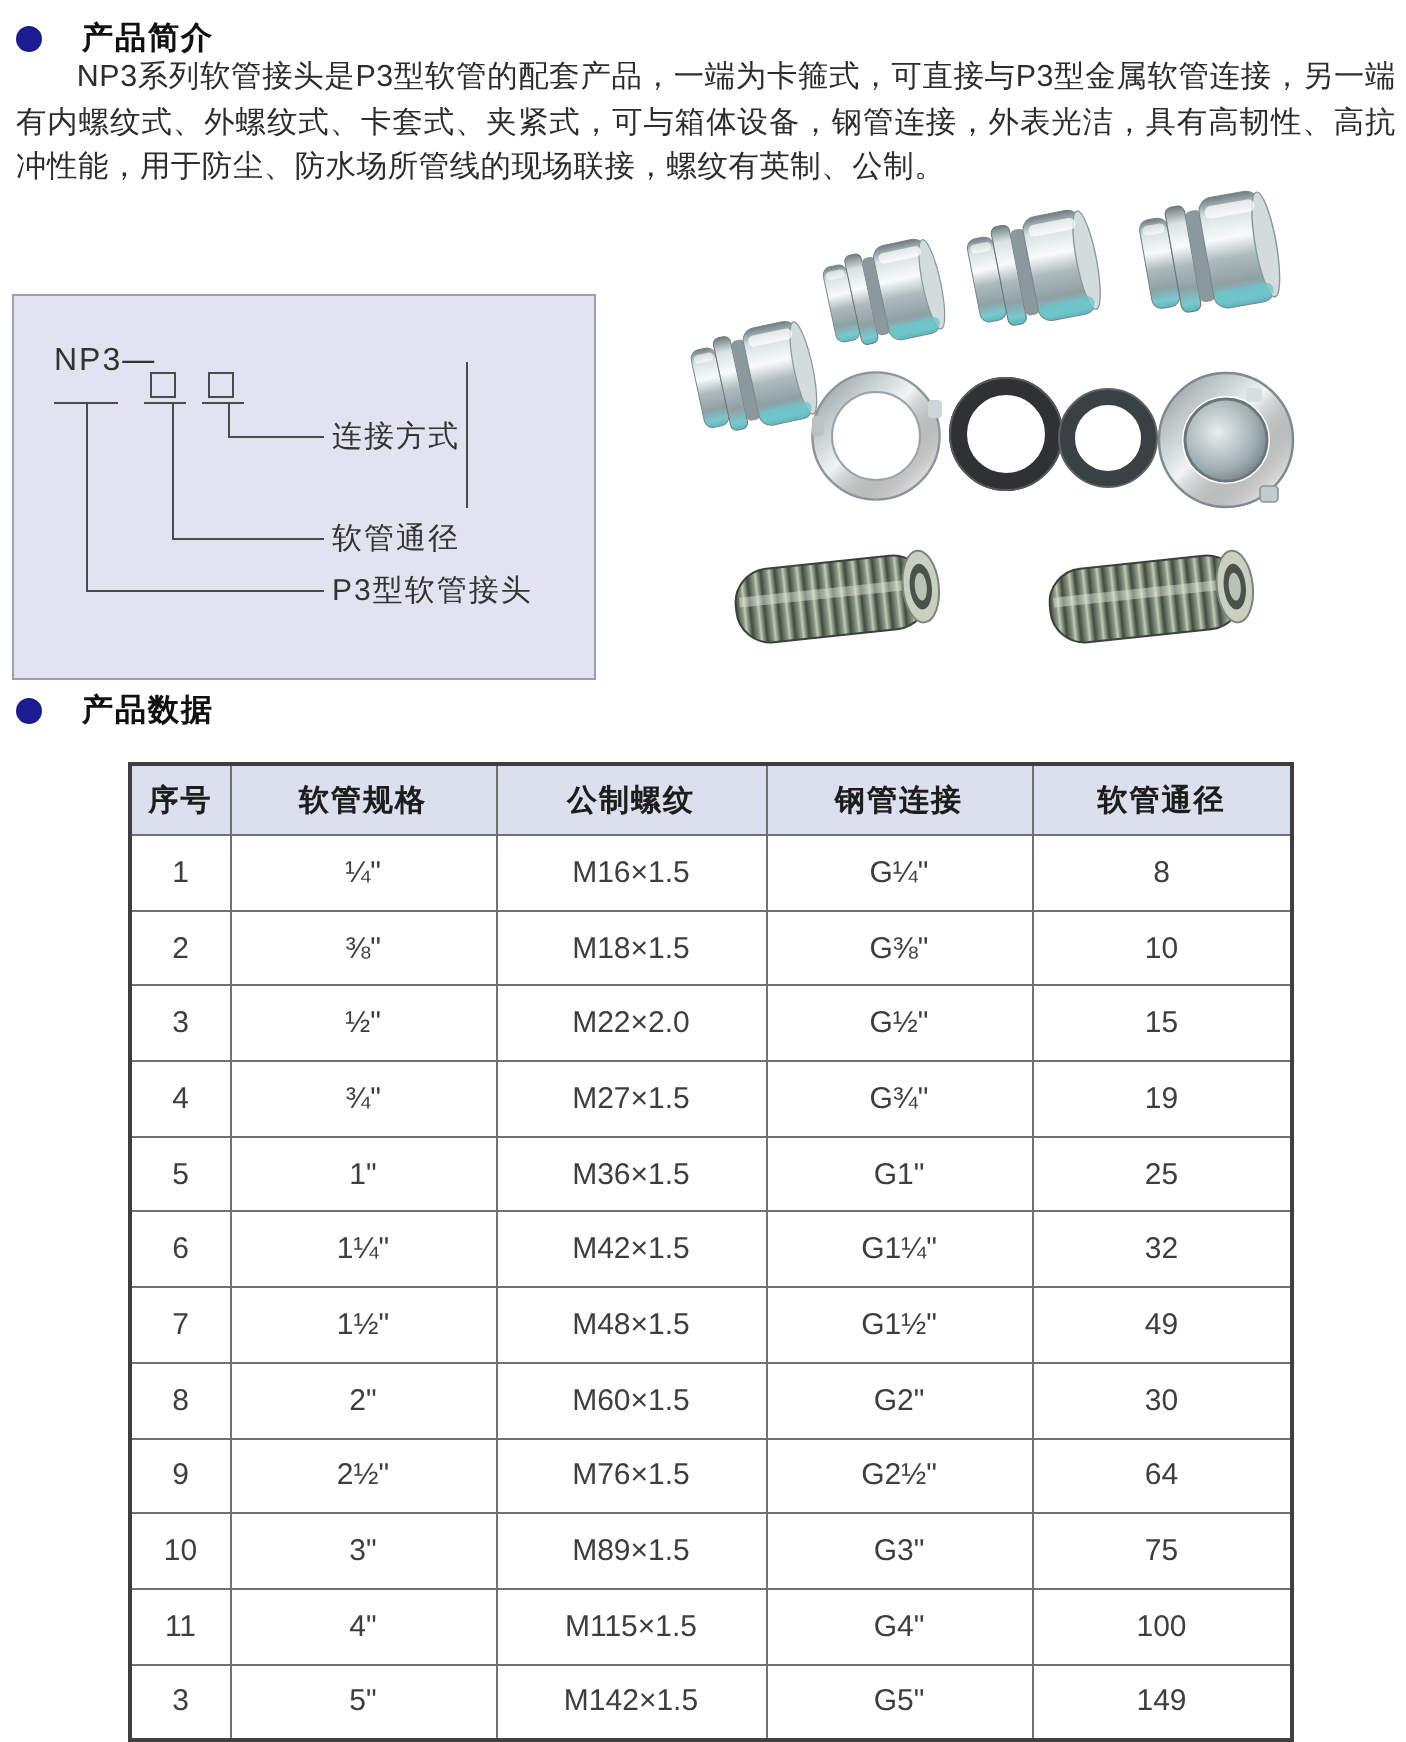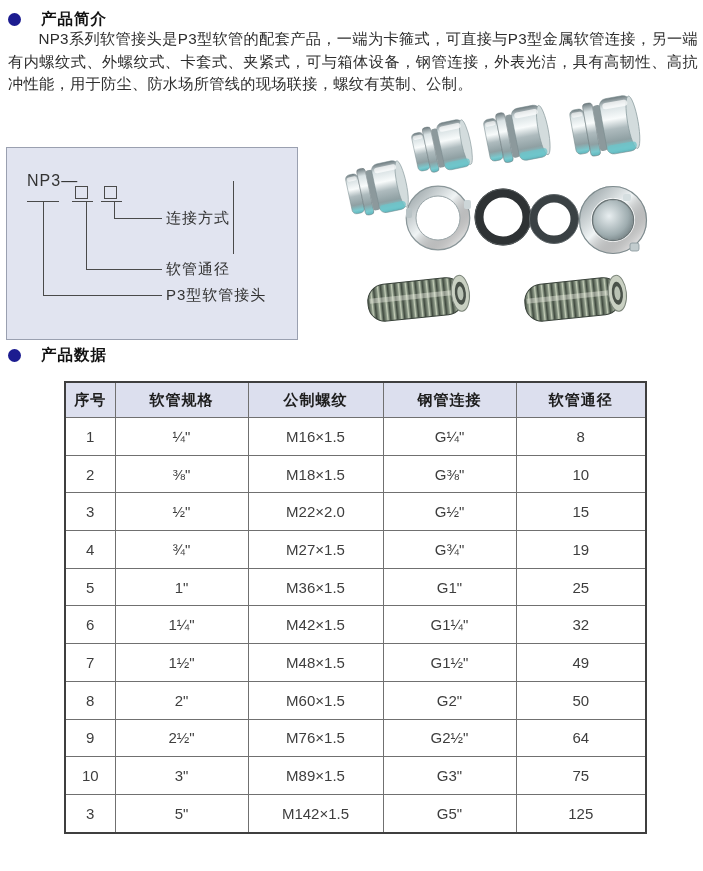--- a/index.html
+++ b/index.html
@@ -250,39 +250,46 @@
           <td>1½"</td>
           <td>M48×1.5</td>
           <td>G1½"</td>
           <td>49</td>
         </tr>
         <tr>
           <td>8</td>
           <td>2"</td>
           <td>M60×1.5</td>
           <td>G2"</td>
-          <td>50</td>
+          <td>30</td>
         </tr>
         <tr>
           <td>9</td>
           <td>2½"</td>
           <td>M76×1.5</td>
           <td>G2½"</td>
           <td>64</td>
         </tr>
         <tr>
           <td>10</td>
           <td>3"</td>
           <td>M89×1.5</td>
           <td>G3"</td>
           <td>75</td>
         </tr>
         <tr>
+          <td>11</td>
+          <td>4"</td>
+          <td>M115×1.5</td>
+          <td>G4"</td>
+          <td>100</td>
+        </tr>
+        <tr>
           <td>3</td>
           <td>5"</td>
           <td>M142×1.5</td>
           <td>G5"</td>
-          <td>125</td>
+          <td>149</td>
         </tr>
       </tbody>
   </table>
 
 </div>
 
 </body></html>

